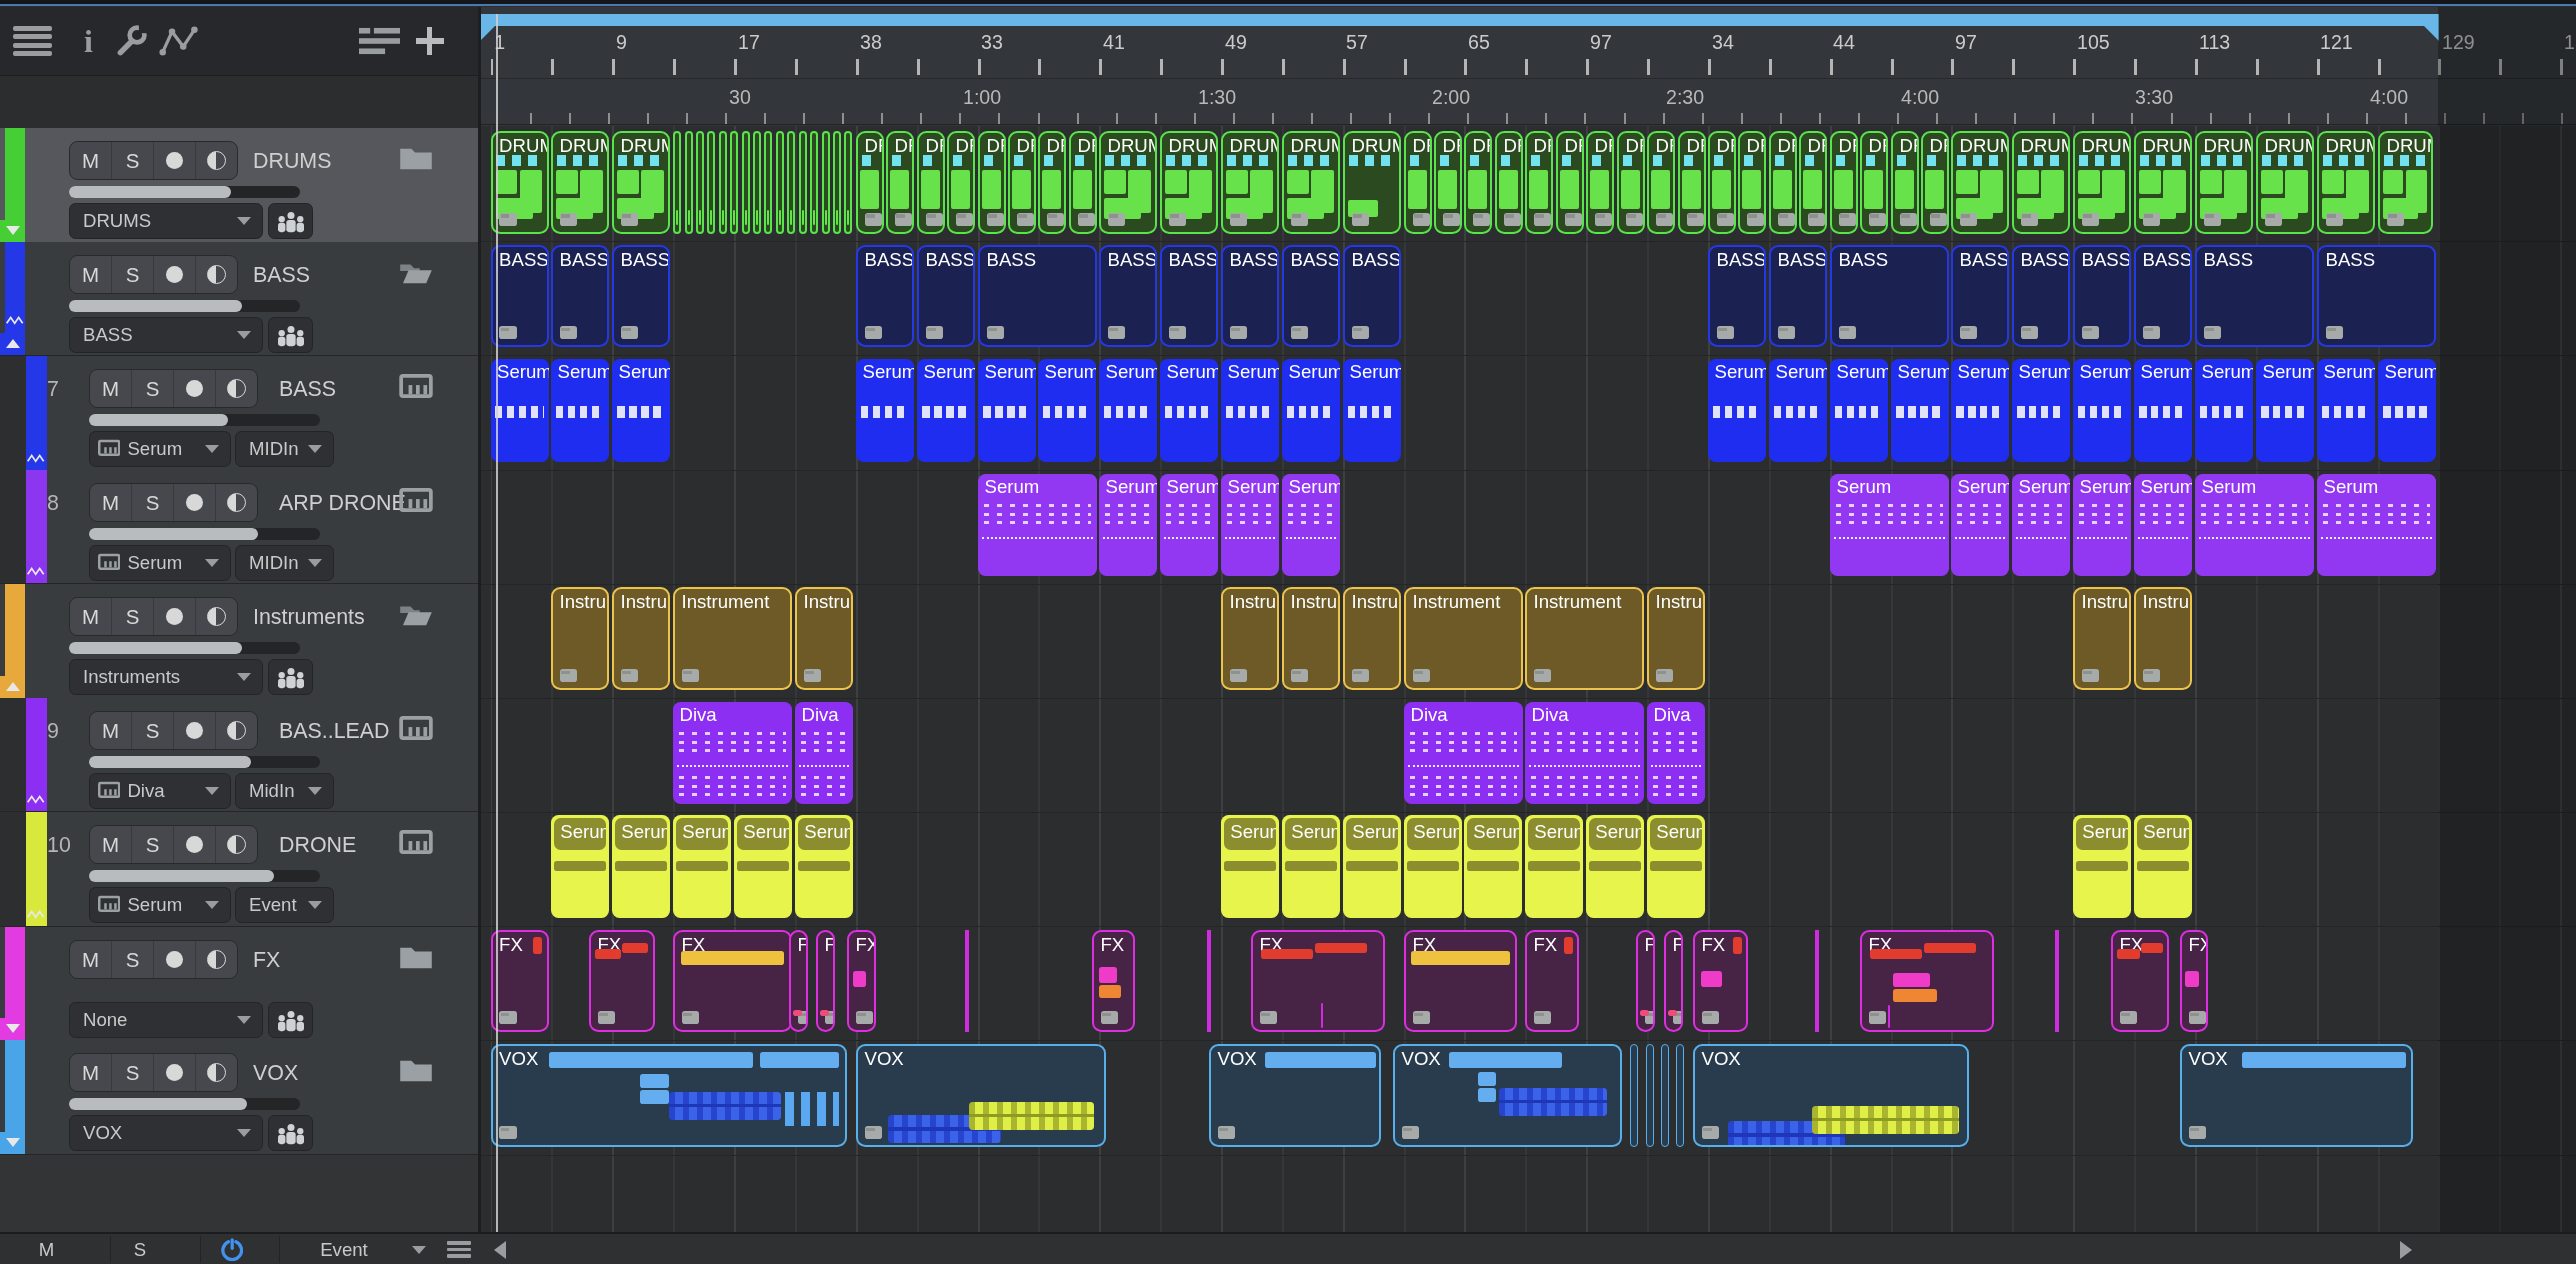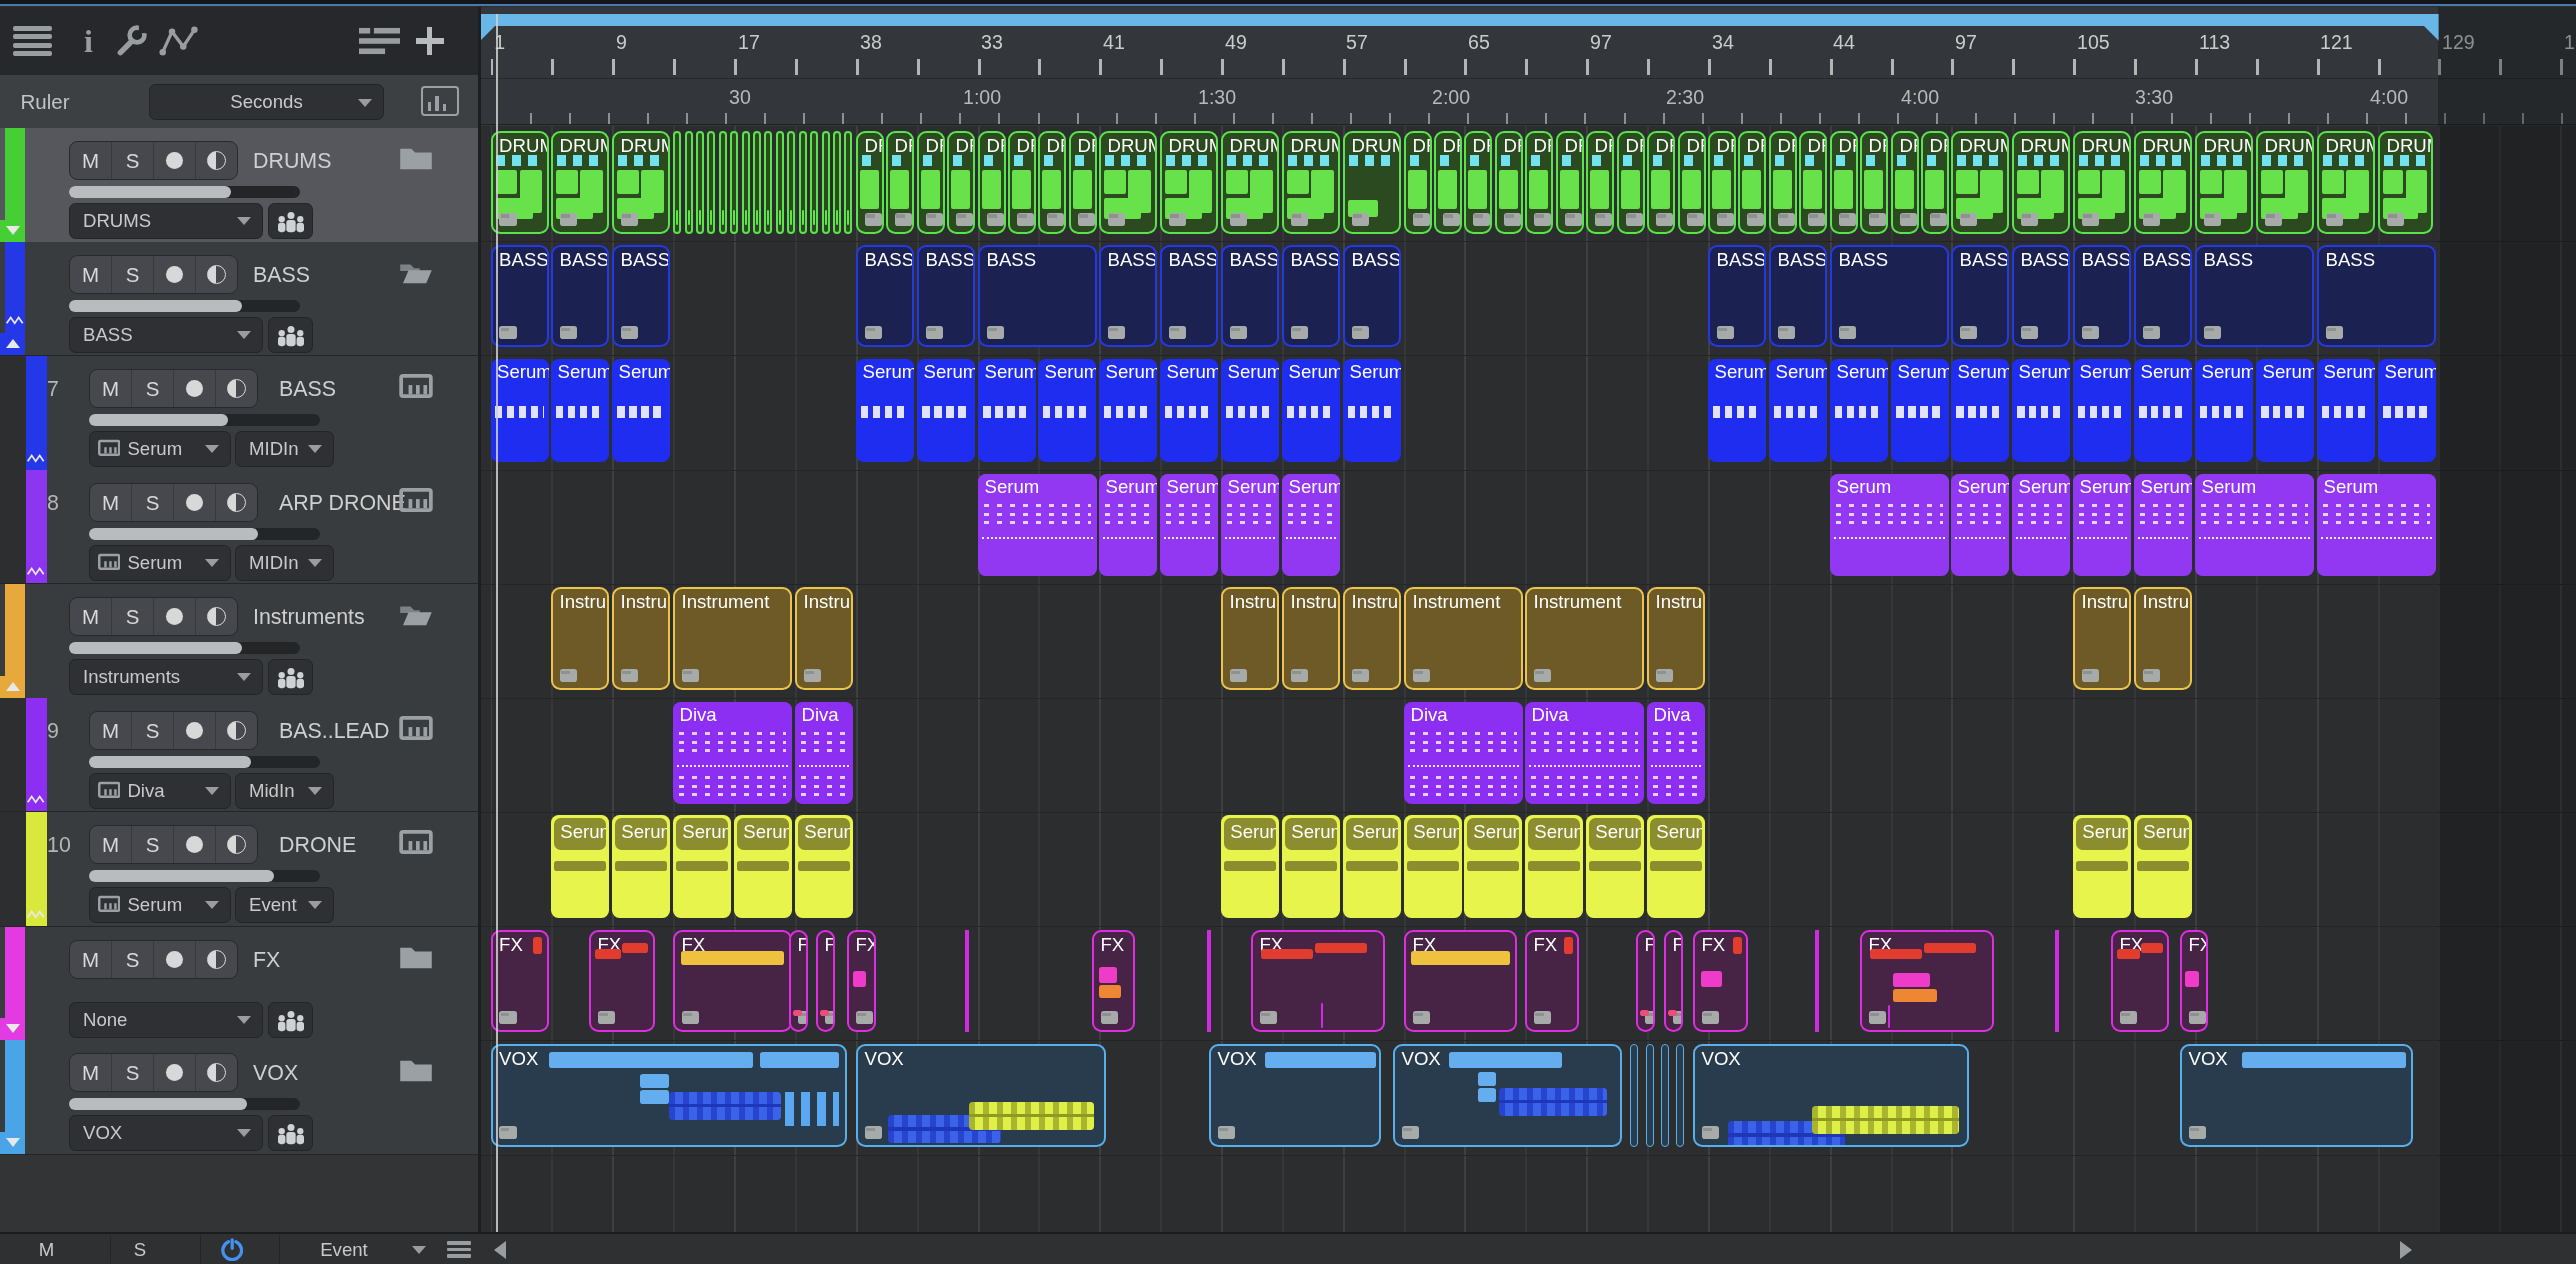--- a/index.html
+++ b/index.html
@@ -150,34 +150,20 @@
           <rect x="16" y="2" width="28" height="6" fill="#9a9da0"></rect>
           <rect x="0" y="13" width="44" height="6" fill="#9a9da0"></rect>
           <rect x="0" y="24" width="28" height="6" fill="#9a9da0"></rect>
         </svg>
     </div>
     <div class="tbtn" style="left:408px">
         <span class="plus"></span>
       </div>
   </div>
 
-  <div class="abs" id="rulerpanel">
-    <div class="abs" id="ruler-label">Ruler</div>
-    <div class="dd" id="mode-dd">
-      <span class="txt">Seconds</span>
-      <span class="caret"></span>
-    </div>
-    <div class="abs" style="left:421px;top:11.2px">
-      <div class="charticon">
-          <i style="left:4.7px;height:9.3px"></i>
-          <i style="left:12px;height:15px"></i>
-          <i style="left:19.6px;height:7.5px"></i>
-        </div>
-    </div>
-  </div>
 
   <div id="headers">
       <div class="hrow sel" style="top: 128px; height: 115px;">
         <div class="strip" style="left: 4.7px; background: rgb(69, 207, 53);"></div>
         <div class="expbox" style="background: rgb(69, 207, 53);">
           <div class="tri-down"></div>
         </div>
         <div class="msg" style="left: 69px; top: 13px;">
           <div class="cell">M</div>
           <div class="cell">S</div>

